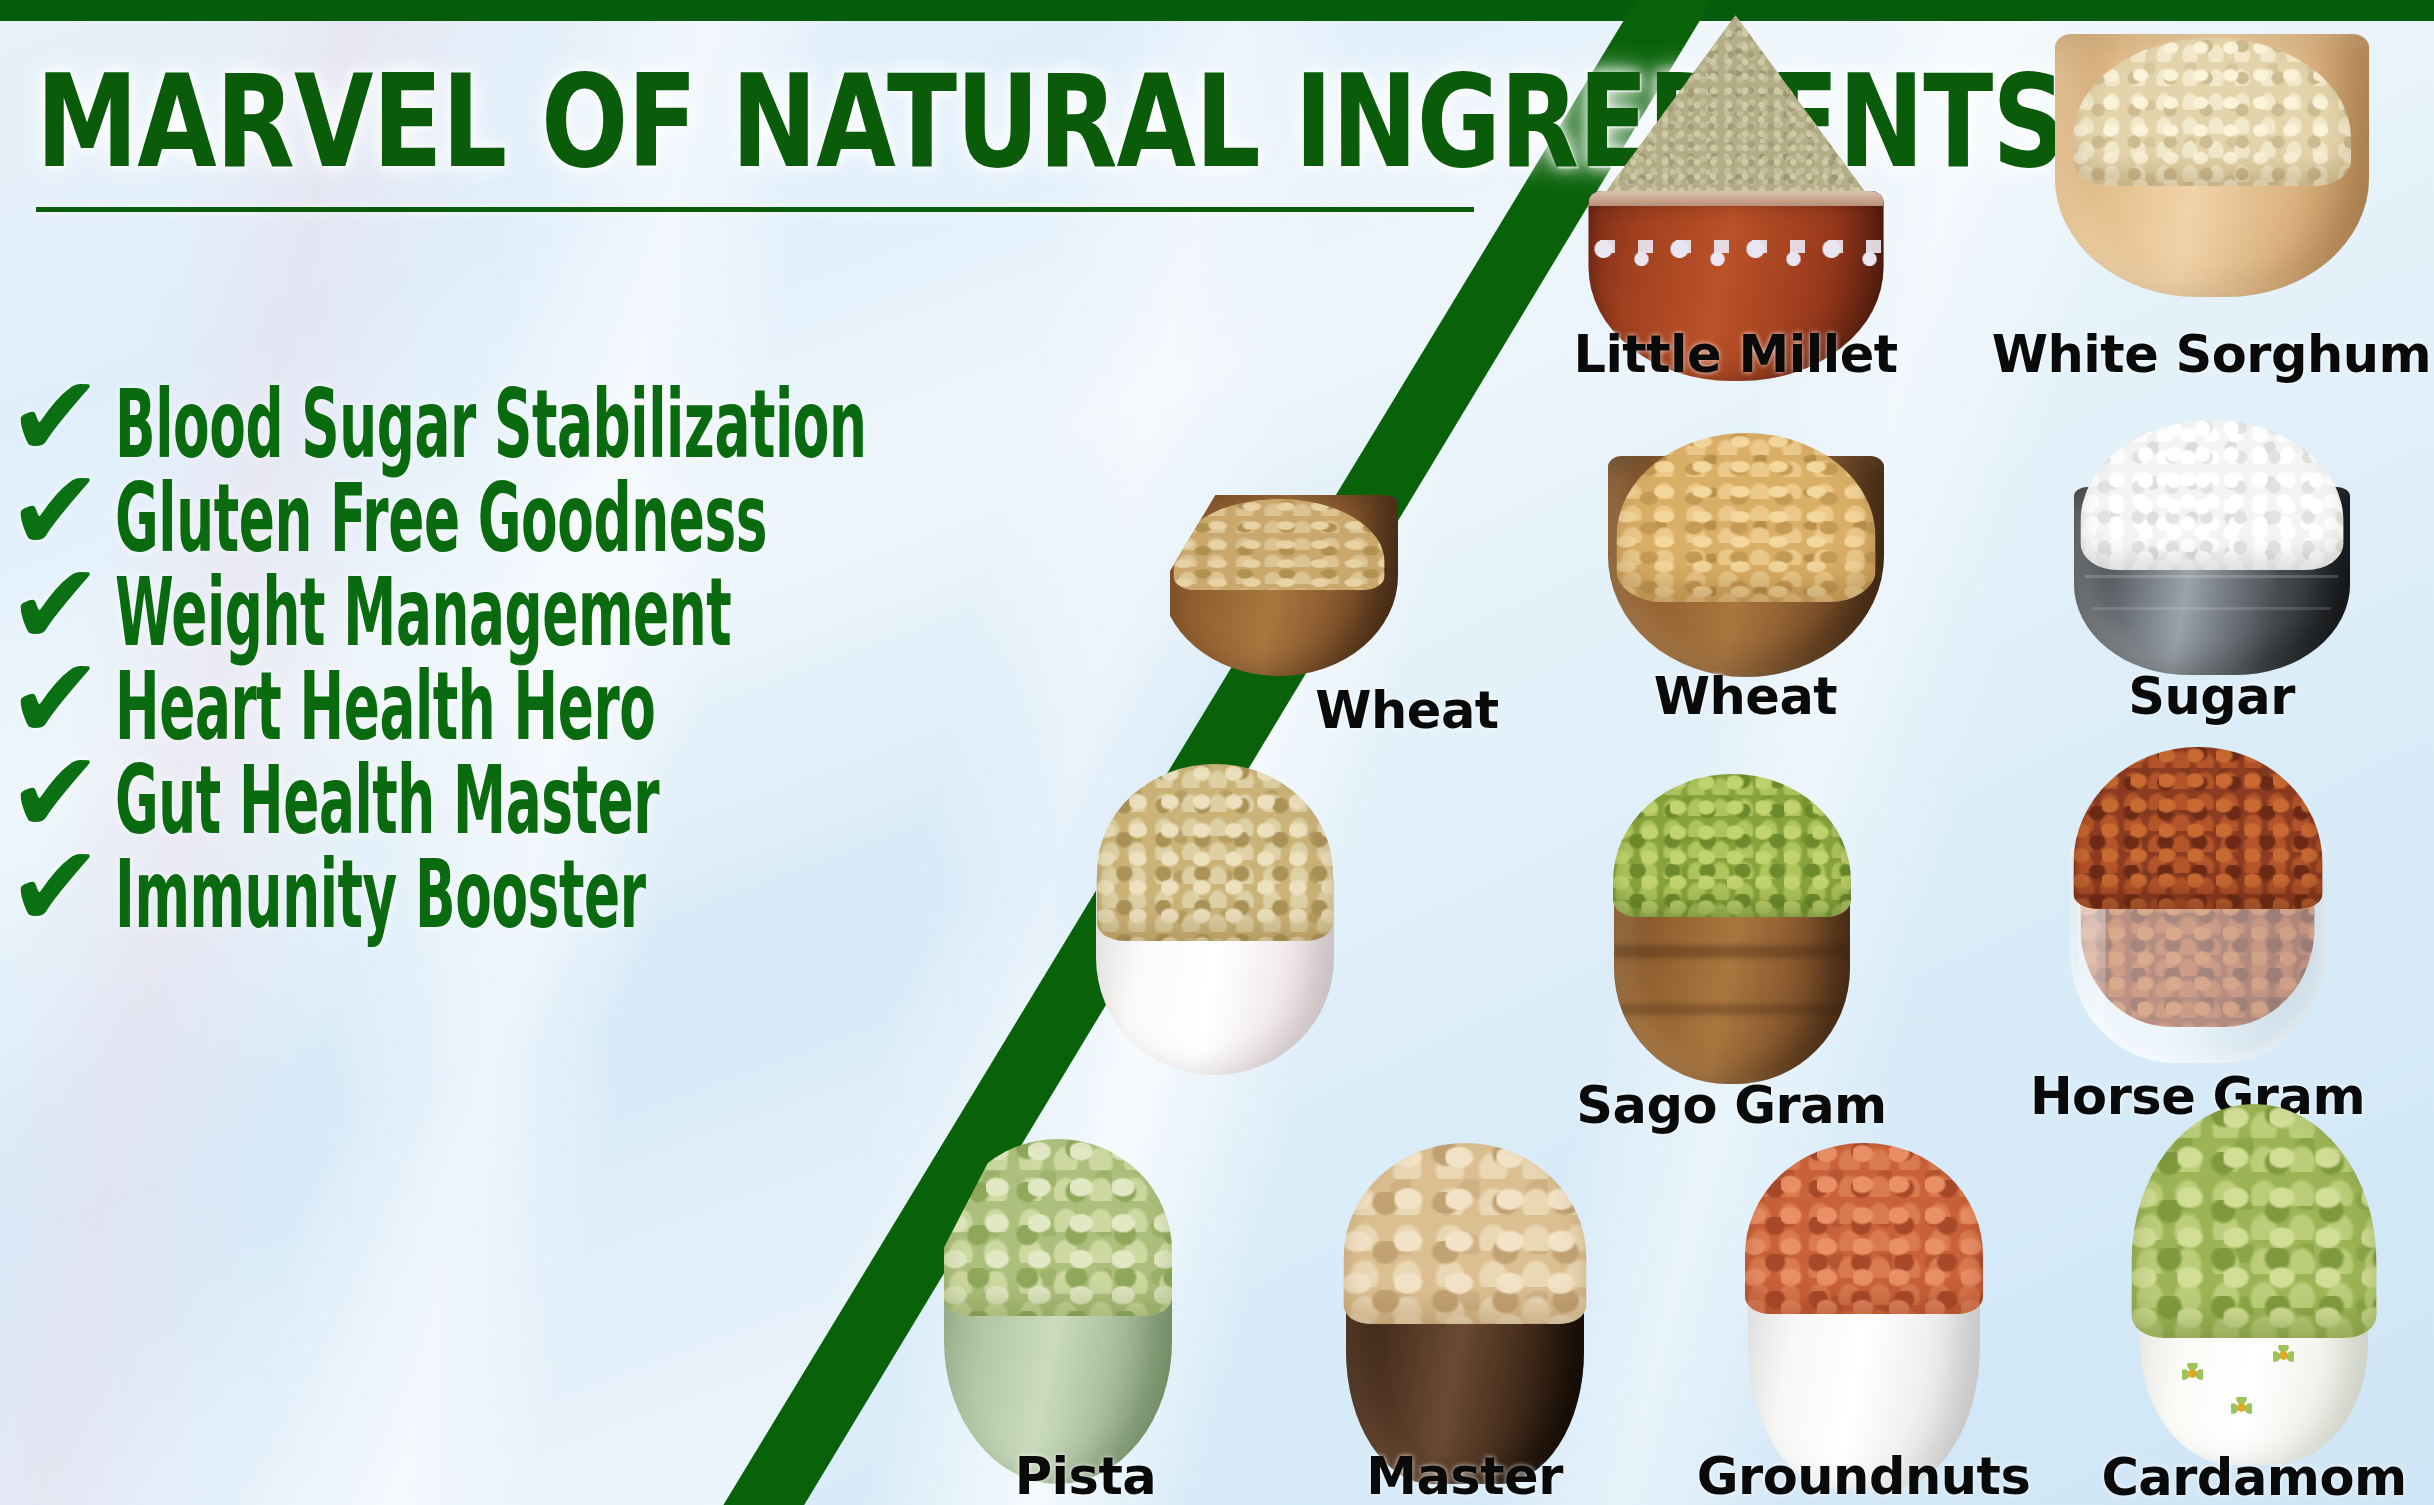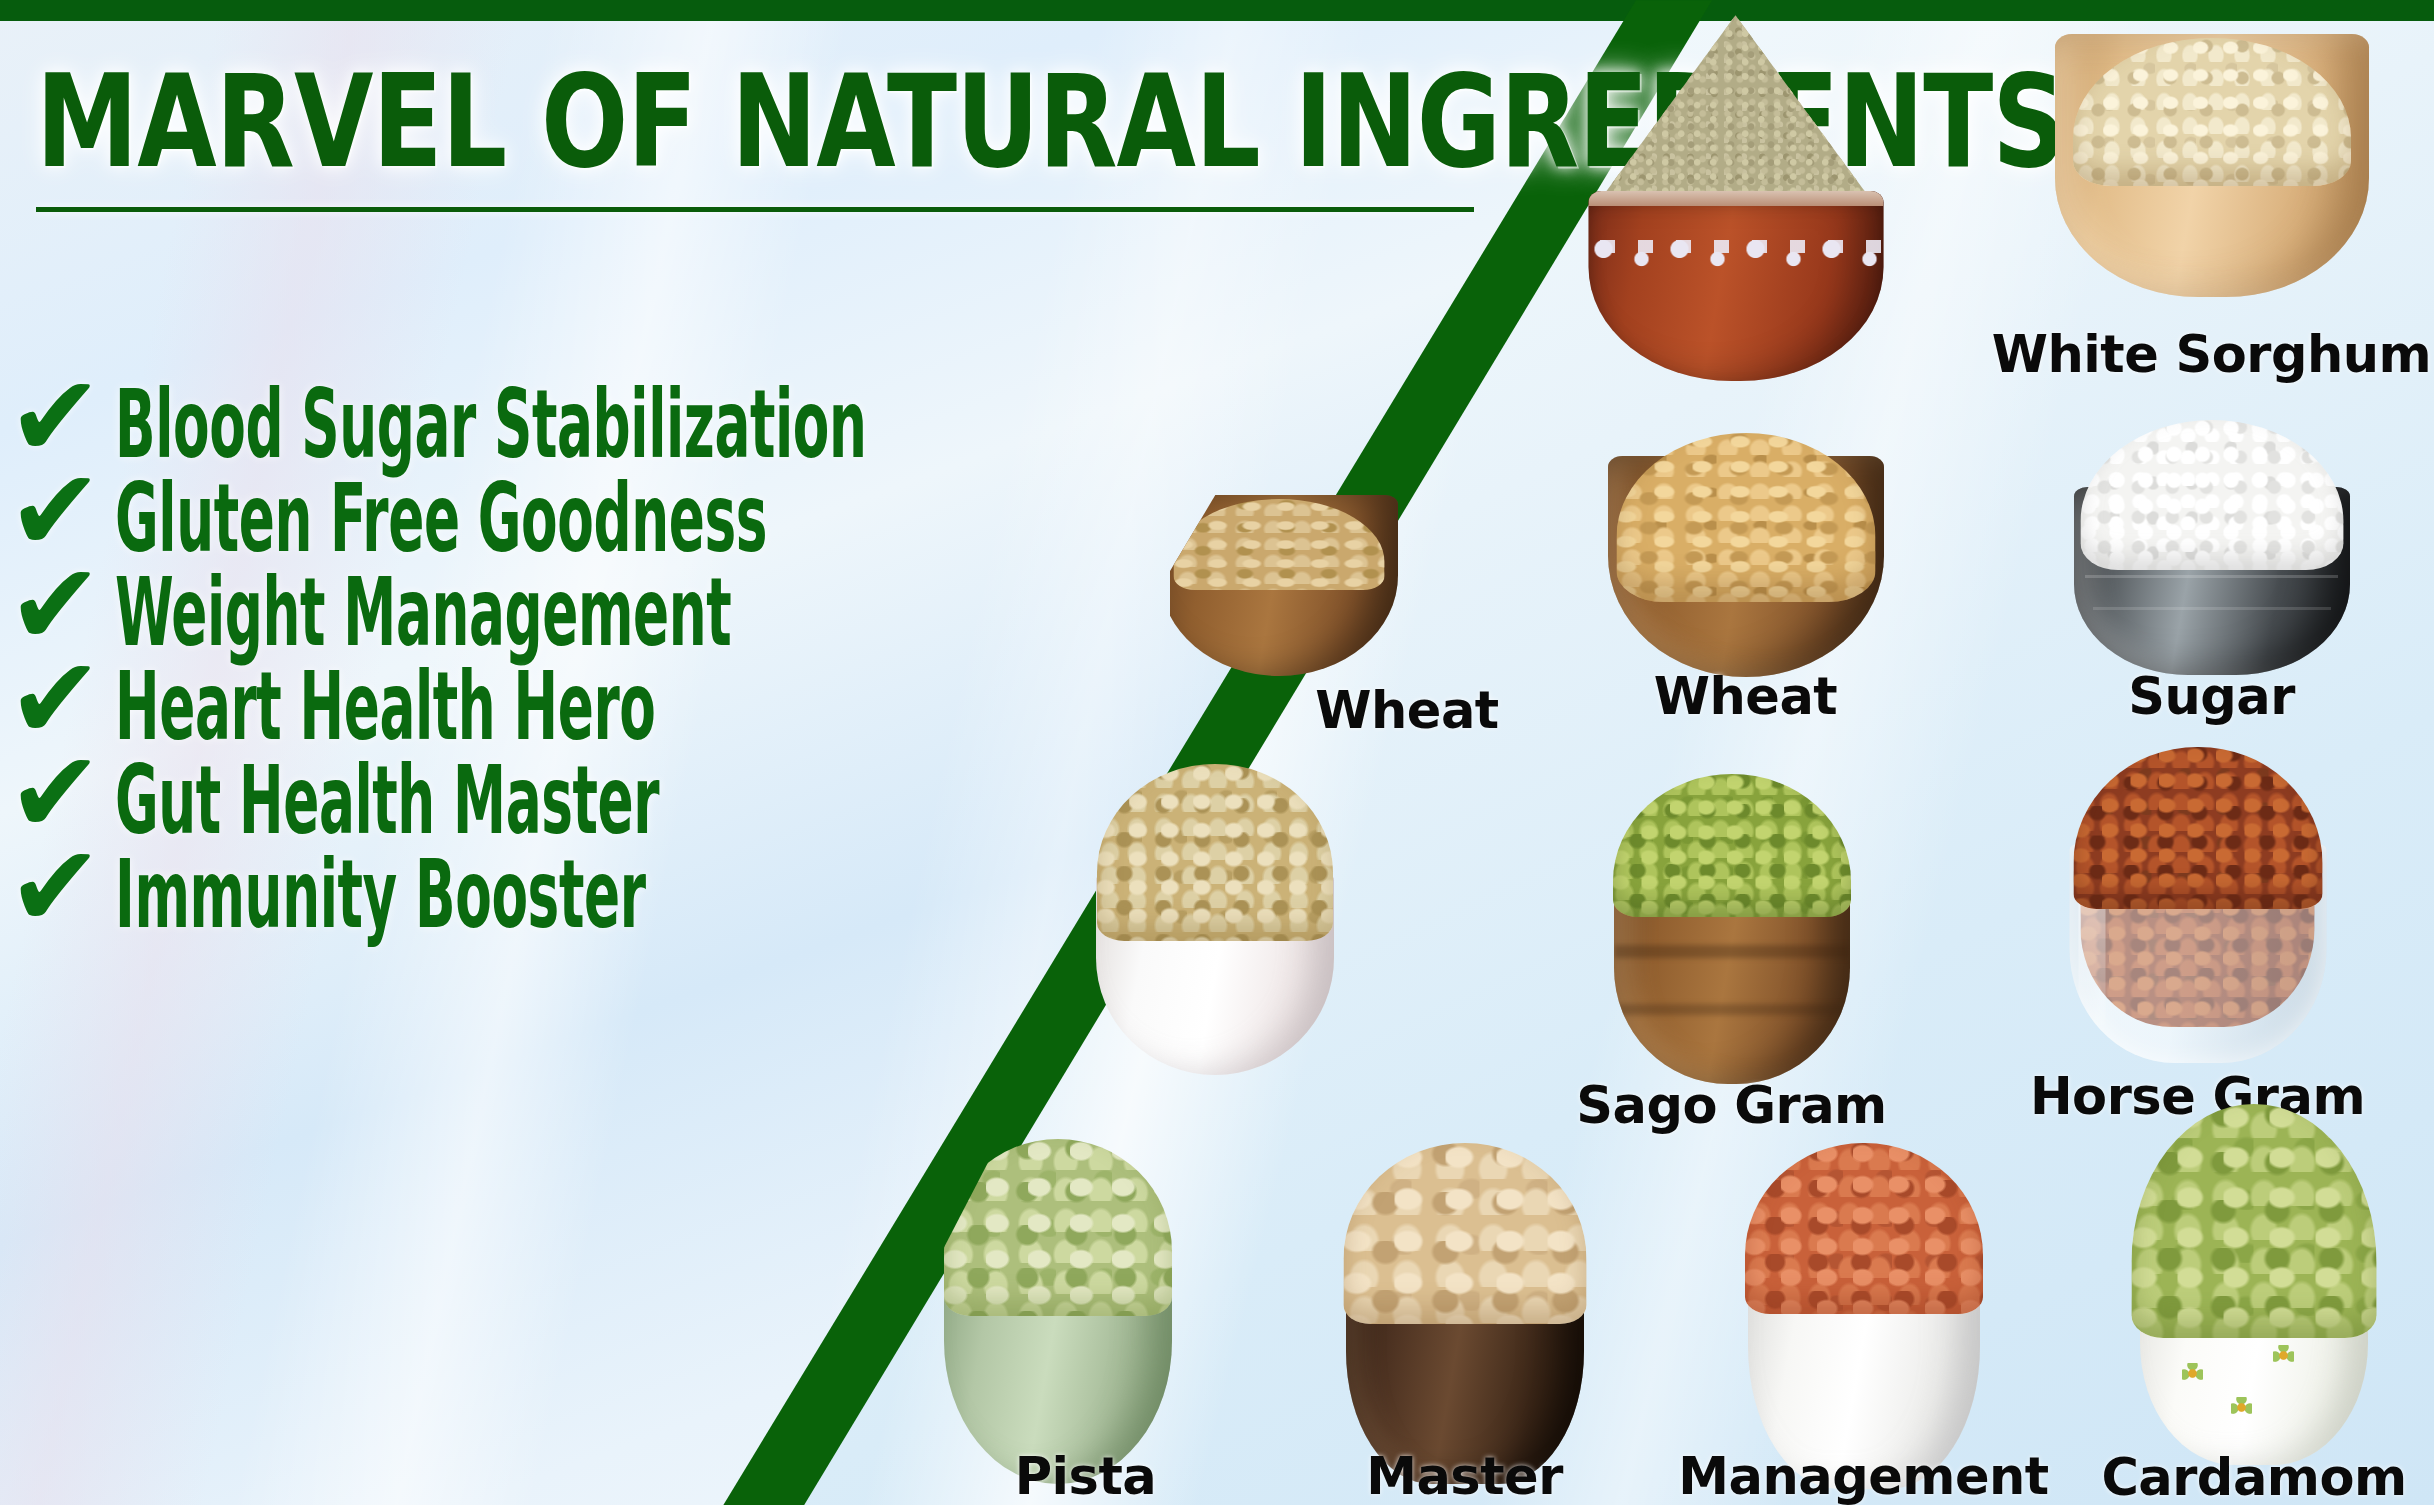--- a/index.html
+++ b/index.html
@@ -391,20 +391,21 @@
         <div class="heap tex-millet-flour" style="top:5.7px; width:276px; height:188px;
                     clip-path:polygon(50% 0%, 100% 100%, 0% 100%);"></div>
         <div class="bowl mat-terracotta" style="top:181px; width:295px; height:190px;
                     border-radius:13.3px 13.3px 143px 143px / 11.4px 11.4px 114px 114px;
                     box-shadow: inset 0 9.5px 17px rgba(0,0,0,.30), inset -25px 0 36px rgba(0,0,0,.30);">
           <div style="position:absolute;left:0;right:0;top:0;height:15px;background:linear-gradient(#d9c2b1,#ba8f77);"></div>
           <div class="wave" style="top:49px;"></div>
           <div class="dot-band" style="top:38px;"></div>
         </div>
       </div>
+      <div class="food-label">Little Millet</div>
     </div>
 
     <div class="cell" style="left:1988px; top:13.3px; width:447px; height:367px;">
       <div class="bowl-stage">
         <div class="bowl mat-lightwood" style="top:21px; width:314px; height:263px;
                     border-radius:17px 17px 143px 143px / 13.3px 13.3px 119px 119px;
                     box-shadow: inset -28.5px 0 42px rgba(120,80,40,.35), inset 21px 0 30px rgba(255,235,205,.45);"></div>
         <div class="heap tex-sorghum" style="top:25px; width:278px; height:148px;
                     border-radius:138px 138px 38px 38px / 100px 100px 25px 25px;
                     box-shadow: inset 0 -15px 25px rgba(140,110,60,.35);"></div>
@@ -522,21 +523,21 @@
 
     <div class="cell" style="left:1664px; top:1122px; width:399px; height:380px;">
       <div class="bowl-stage">
         <div class="bowl mat-white" style="top:122px; width:232px; height:245px;
                     border-radius:9.5px 9.5px 91px 91px / 7.6px 7.6px 143px 143px;
                     box-shadow: inset -23px 0 32px rgba(180,180,182,.50);"></div>
         <div class="heap tex-groundnuts" style="top:21px; width:238px; height:171px;
                     border-radius:118px 118px 25px 25px / 112px 112px 17px 17px;
                     box-shadow: inset 0 -15px 23px rgba(150,60,30,.45);"></div>
       </div>
-      <div class="food-label">Management</div>
+      <div class="food-label">Groundnuts</div>
     </div>
 
     <div class="cell" style="left:2064px; top:1094px; width:380px; height:409px;">
       <div class="bowl-stage">
         <div class="bowl mat-floral" style="top:181px; width:228px; height:190px;
                     border-radius:9.5px 9.5px 95px 95px / 7.6px 7.6px 122px 122px;
                     box-shadow: inset -23px 0 30px rgba(180,185,172,.45);">
           <div class="floral-sprig" style="left:42px; top:88px;"></div>
           <div class="floral-sprig" style="left:133px; top:70px;"></div>
           <div class="floral-sprig" style="left:91px; top:122px;"></div>

